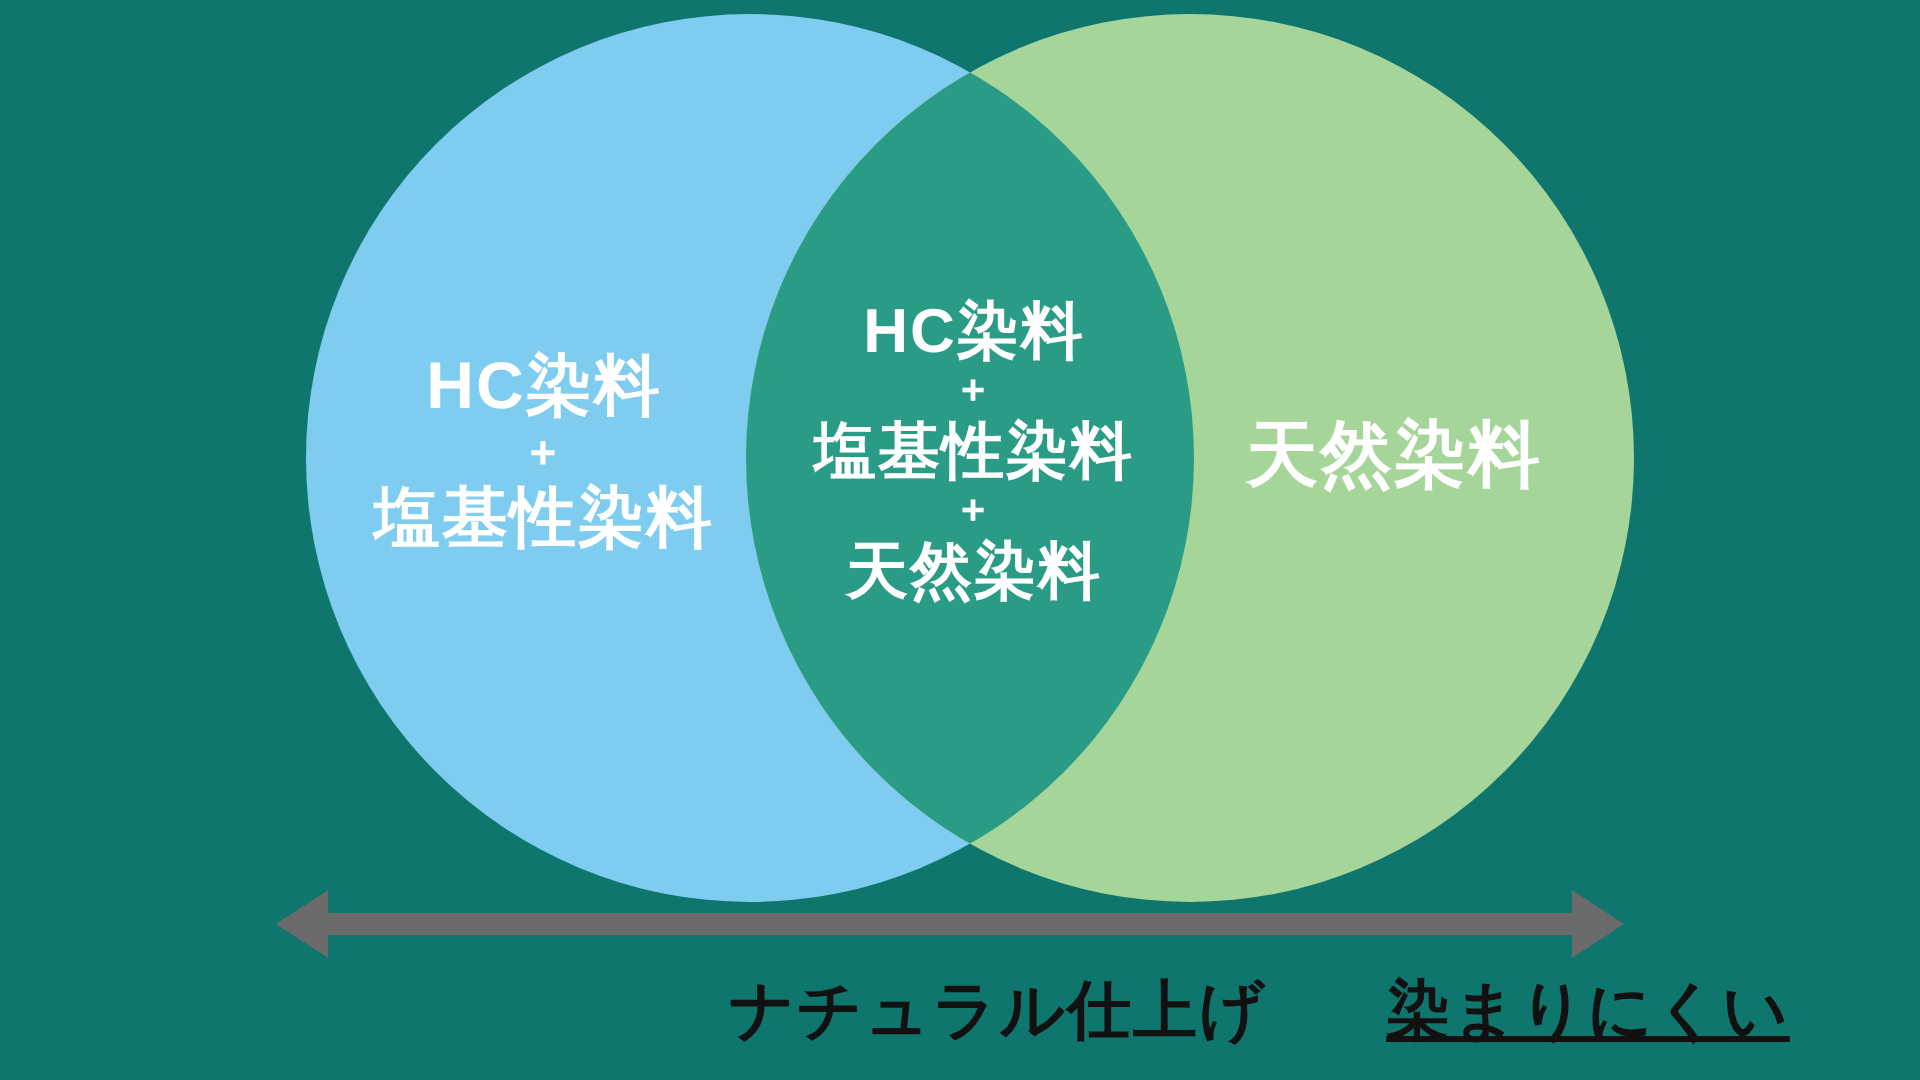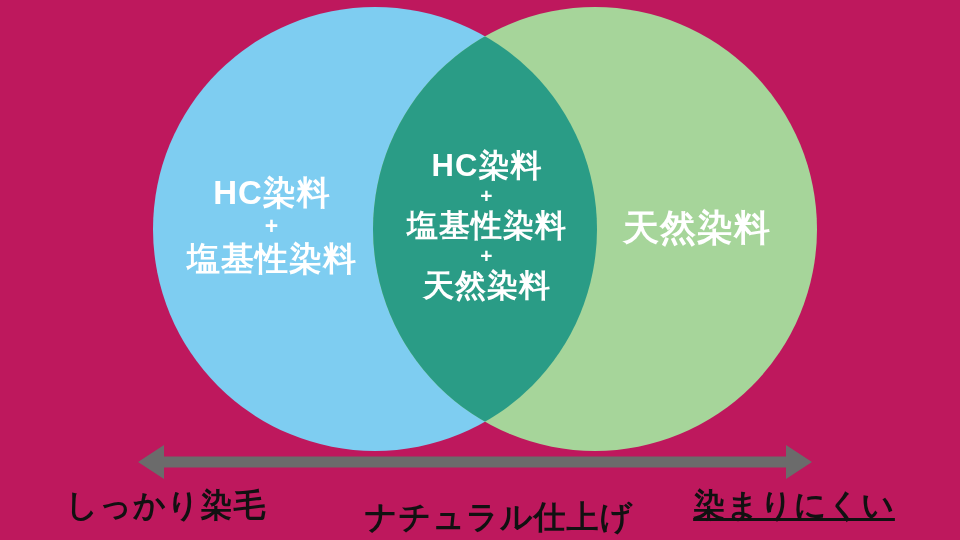--- a/index.html
+++ b/index.html
@@ -5,21 +5,21 @@
   html, body {
     margin: 0;
     padding: 0;
     background: #ffffff;
     font-family: "Liberation Sans", sans-serif;
   }
   .stage {
     position: relative;
     width: 960px;
     height: 540px;
-    background: #be185d;
+    background: #0f766e;
     overflow: hidden;
   }
   .venn-svg {
     position: absolute;
     left: 0;
     top: 0;
     width: 960px;
     height: 540px;
   }
   .vn-label {
@@ -88,19 +88,18 @@
   <div class="vn-label" style="left:487px; top:226px;">
     <div class="kanji-line center">HC染料</div>
     <div class="plus-line center">+</div>
     <div class="kanji-line center">塩基性染料</div>
     <div class="plus-line center">+</div>
     <div class="kanji-line center">天然染料</div>
   </div>
 
   <div class="vn-label right-single" style="left:697px; top:228px;">天然染料</div>
 
-  <div class="axis-label" style="left:166px; top:506px;">しっかり染毛</div>
 
-  <div class="axis-label" style="left:499px; top:506px;margin-top:12px;">ナチュラル仕上げ</div>
+  <div class="axis-label" style="left:499px; top:506px;">ナチュラル仕上げ</div>
 
   <div class="axis-label" style="left:794px; top:506px;text-decoration:underline;">染まりにくい</div>
 
 </div>
 
 </body></html>

